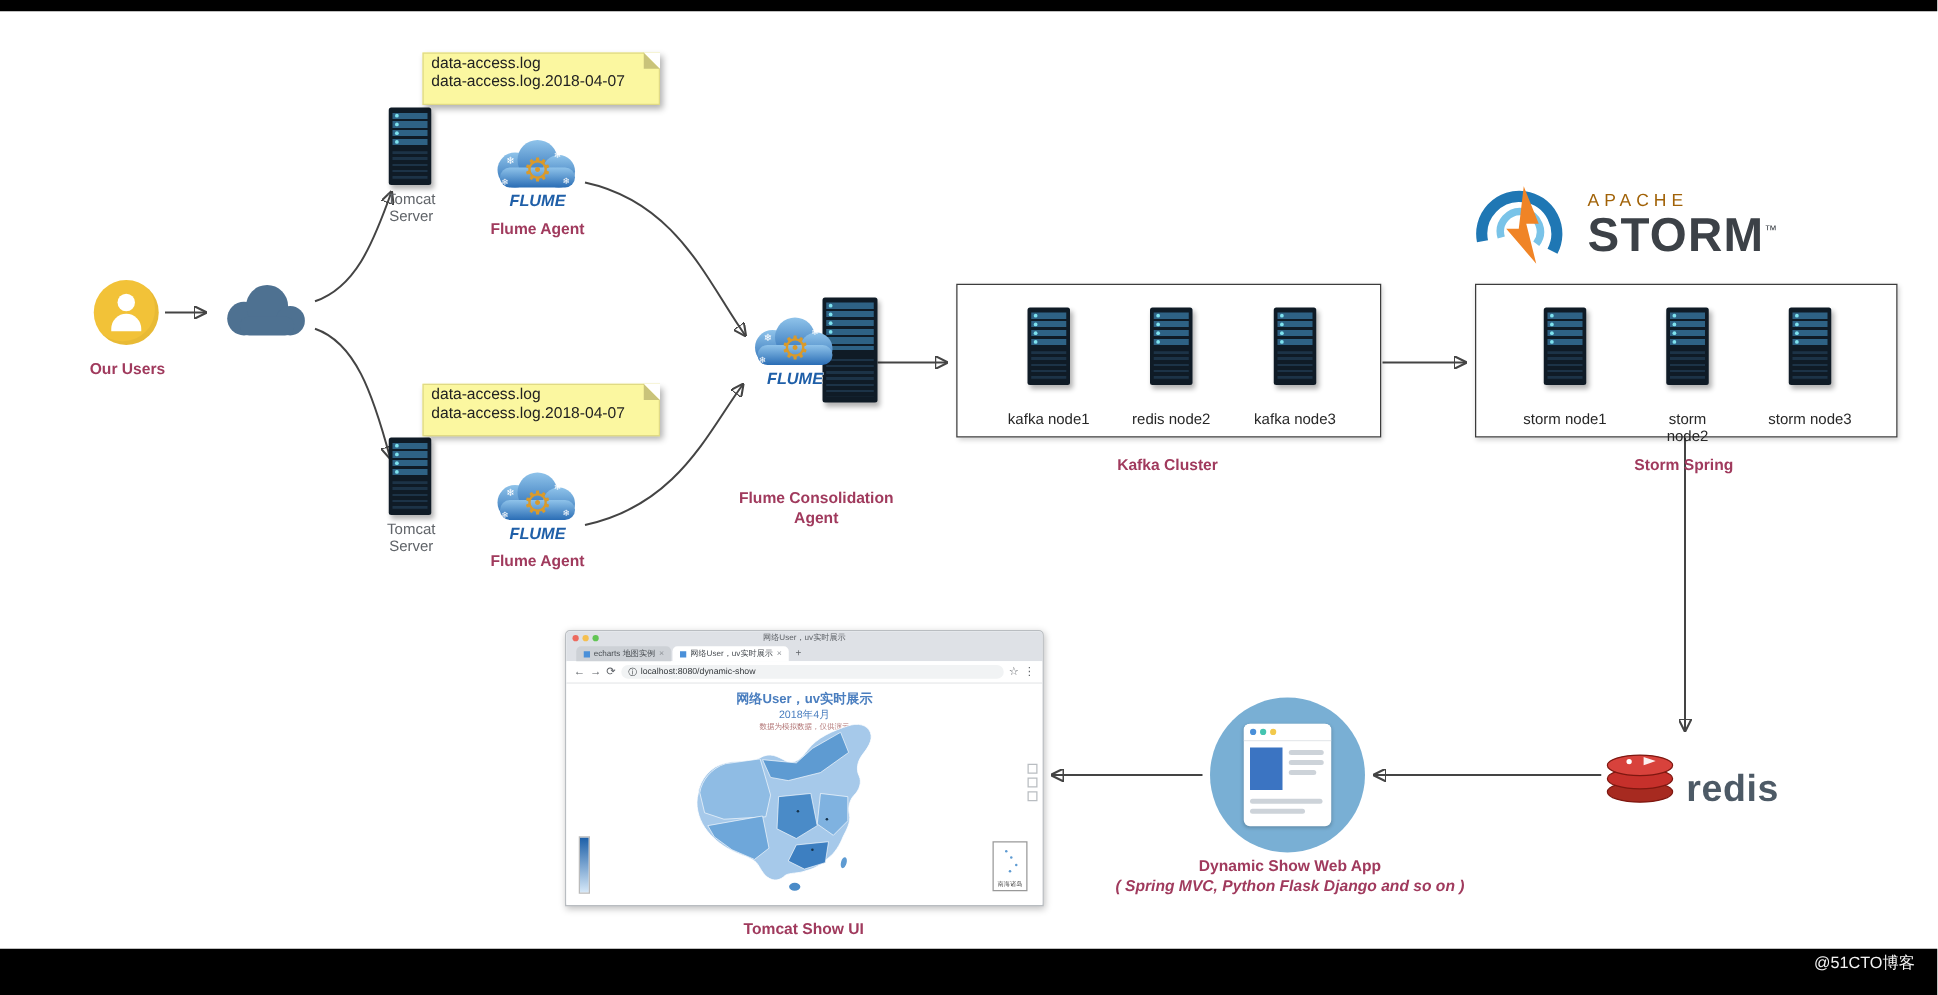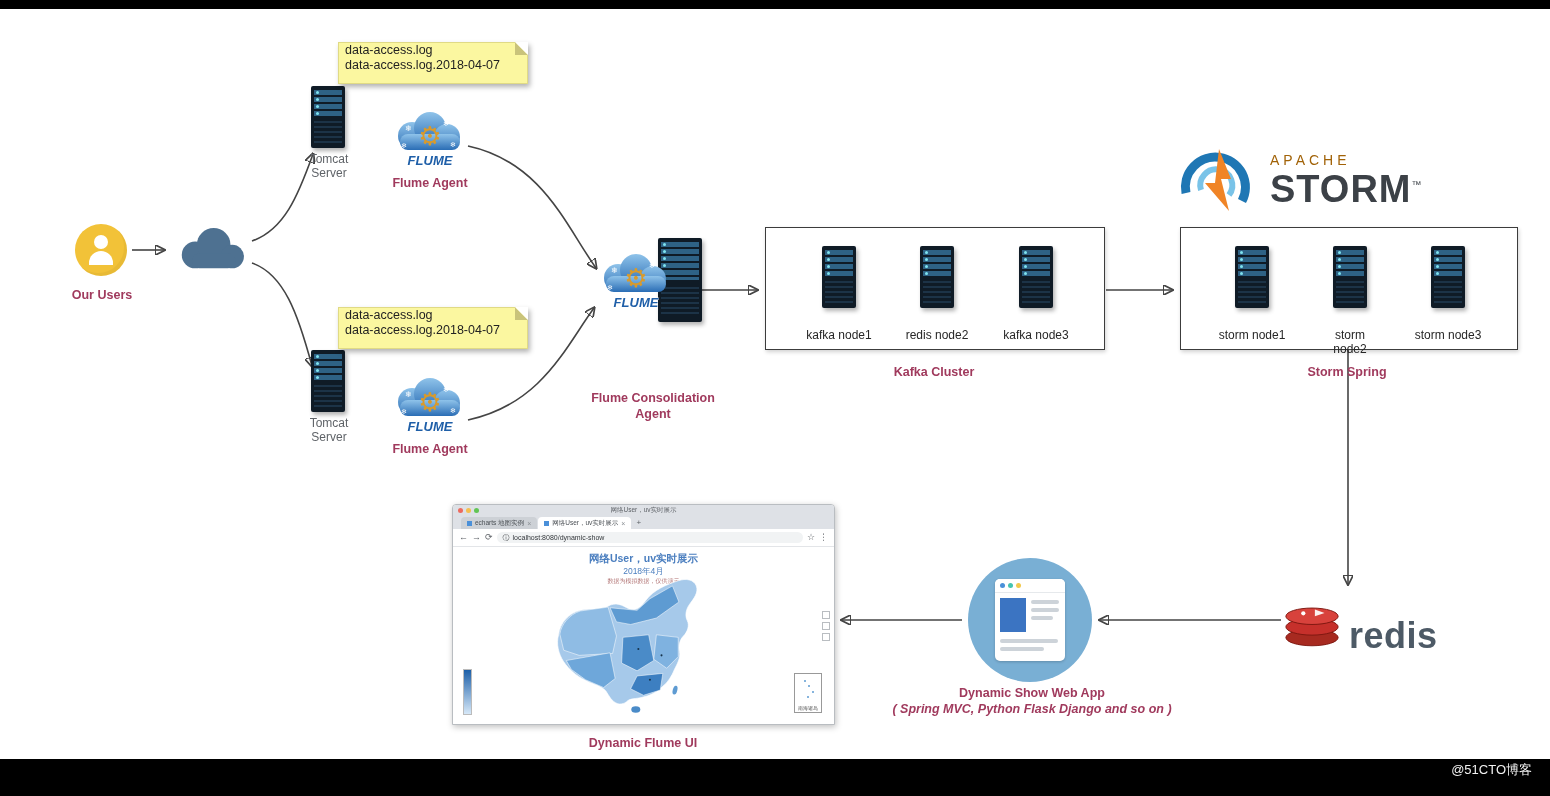--- a/index.html
+++ b/index.html
@@ -40,21 +40,21 @@
   .icon-svg{position:absolute;}
 
   
   .storm-word{position:absolute;left:1270px;top:152px;color:#3c4147;}
   .storm-word .apache{font-size:14px;letter-spacing:4px;color:#a16207;margin-bottom:2px;}
   .storm-word .stormtxt{font-size:38px;font-weight:bold;letter-spacing:1px;line-height:1;}
   .storm-word sup{font-size:10px;font-weight:normal;}
 
   
   .redis-group{position:absolute;left:1283px;top:590px;display:flex;align-items:center;gap:8px;}
-  .redis-text{font-size:36px;font-weight:600;color:#4d5a66;letter-spacing:.5px;margin-top:25px;}
+  .redis-text{font-size:30px;font-weight:600;color:#4d5a66;letter-spacing:.5px;margin-top:25px;}
 
   
   .webapp{position:absolute;left:968px;top:558px;width:124px;height:124px;border-radius:50%;background:#79afd4;}
   .wa-card{position:absolute;left:27px;top:21px;width:70px;height:82px;background:#fff;border-radius:5px;overflow:hidden;box-shadow:0 1px 3px rgba(0,0,0,.2);}
   .wa-head{height:13px;background:#fff;border-bottom:1px solid #e6e9ec;display:flex;gap:3px;align-items:center;padding-left:5px;}
   .wa-dot{width:5px;height:5px;border-radius:50%;}
   .wa-body{position:relative;height:69px;}
   .wa-block{position:absolute;left:5px;top:5px;width:26px;height:34px;background:#3b74c2;}
   .wa-line{position:absolute;height:4px;background:#cdd3d9;border-radius:2px;}
 
@@ -323,15 +323,15 @@
         <span class="idots"></span>
         <span class="ilabel">南海诸岛</span>
       </span>
       <span class="toolbox">
         <span></span>
         <span></span>
         <span></span>
       </span>
     </div>
   </div>
-  <div class="mlabel" style="left:558px;top:736px;width:170px;">Dynamic Flume UI</div>
+  <div class="mlabel" style="left:558px;top:736px;width:170px;">Tomcat Show UI</div>
 
 </div>
 
 </body></html>

